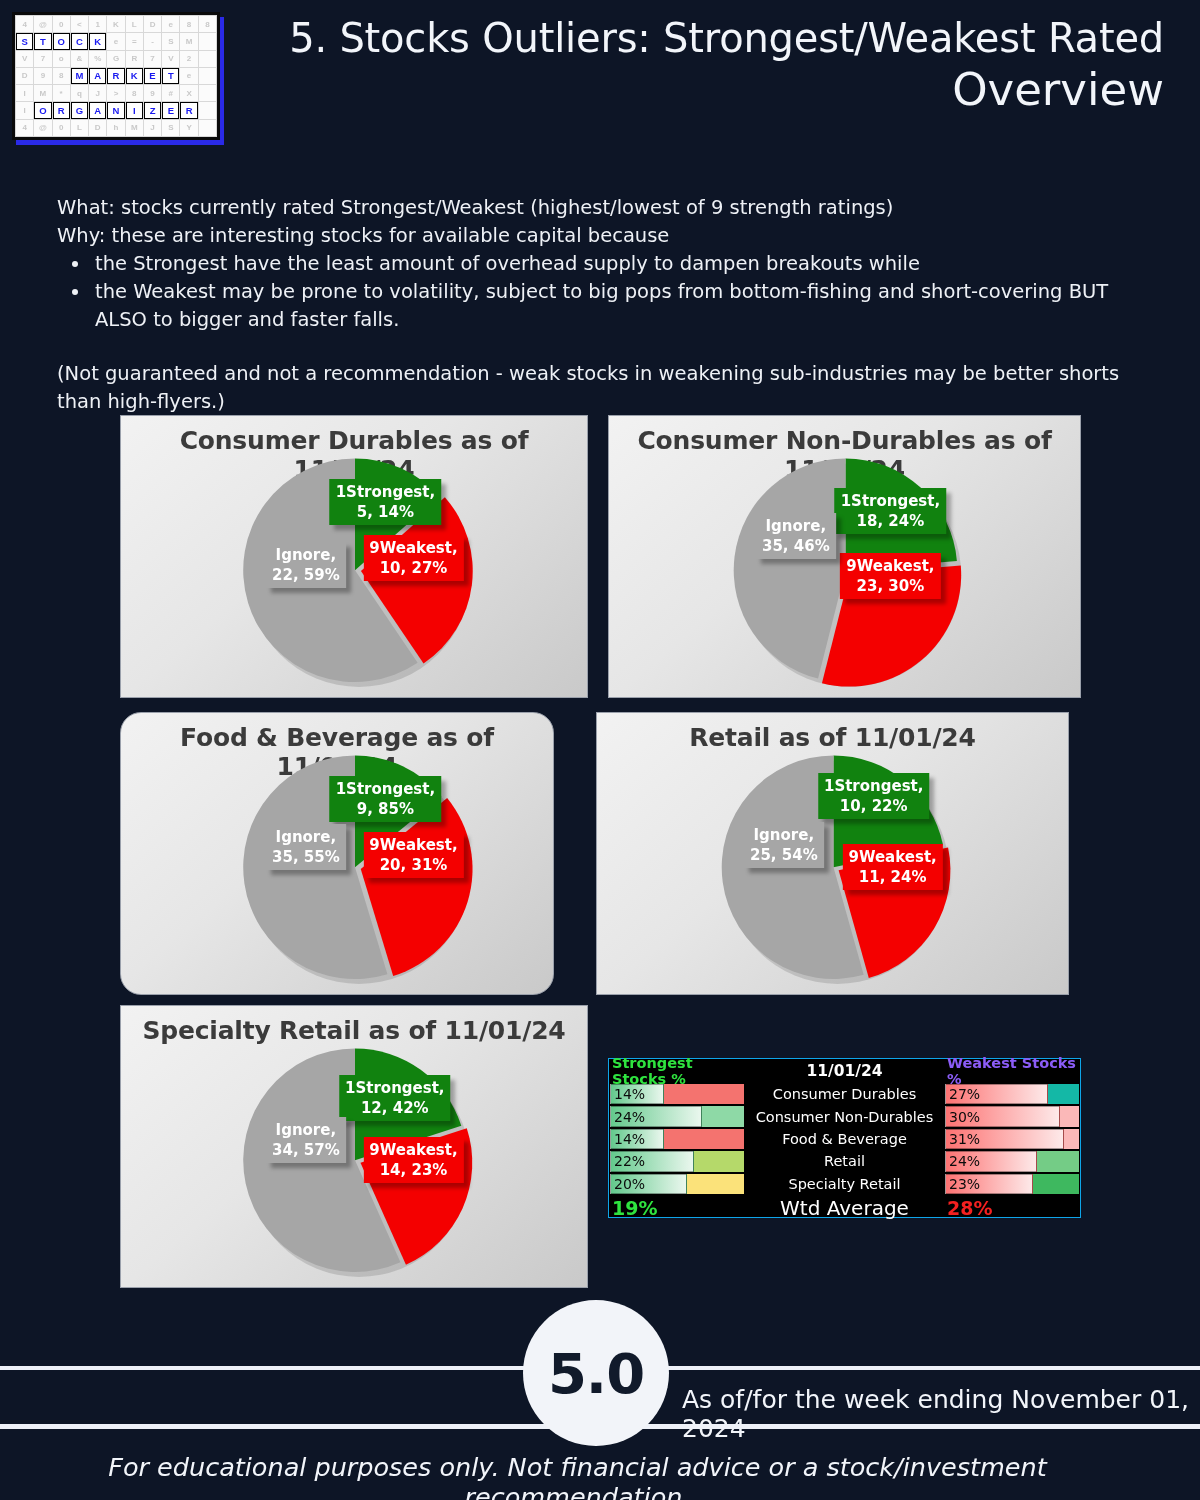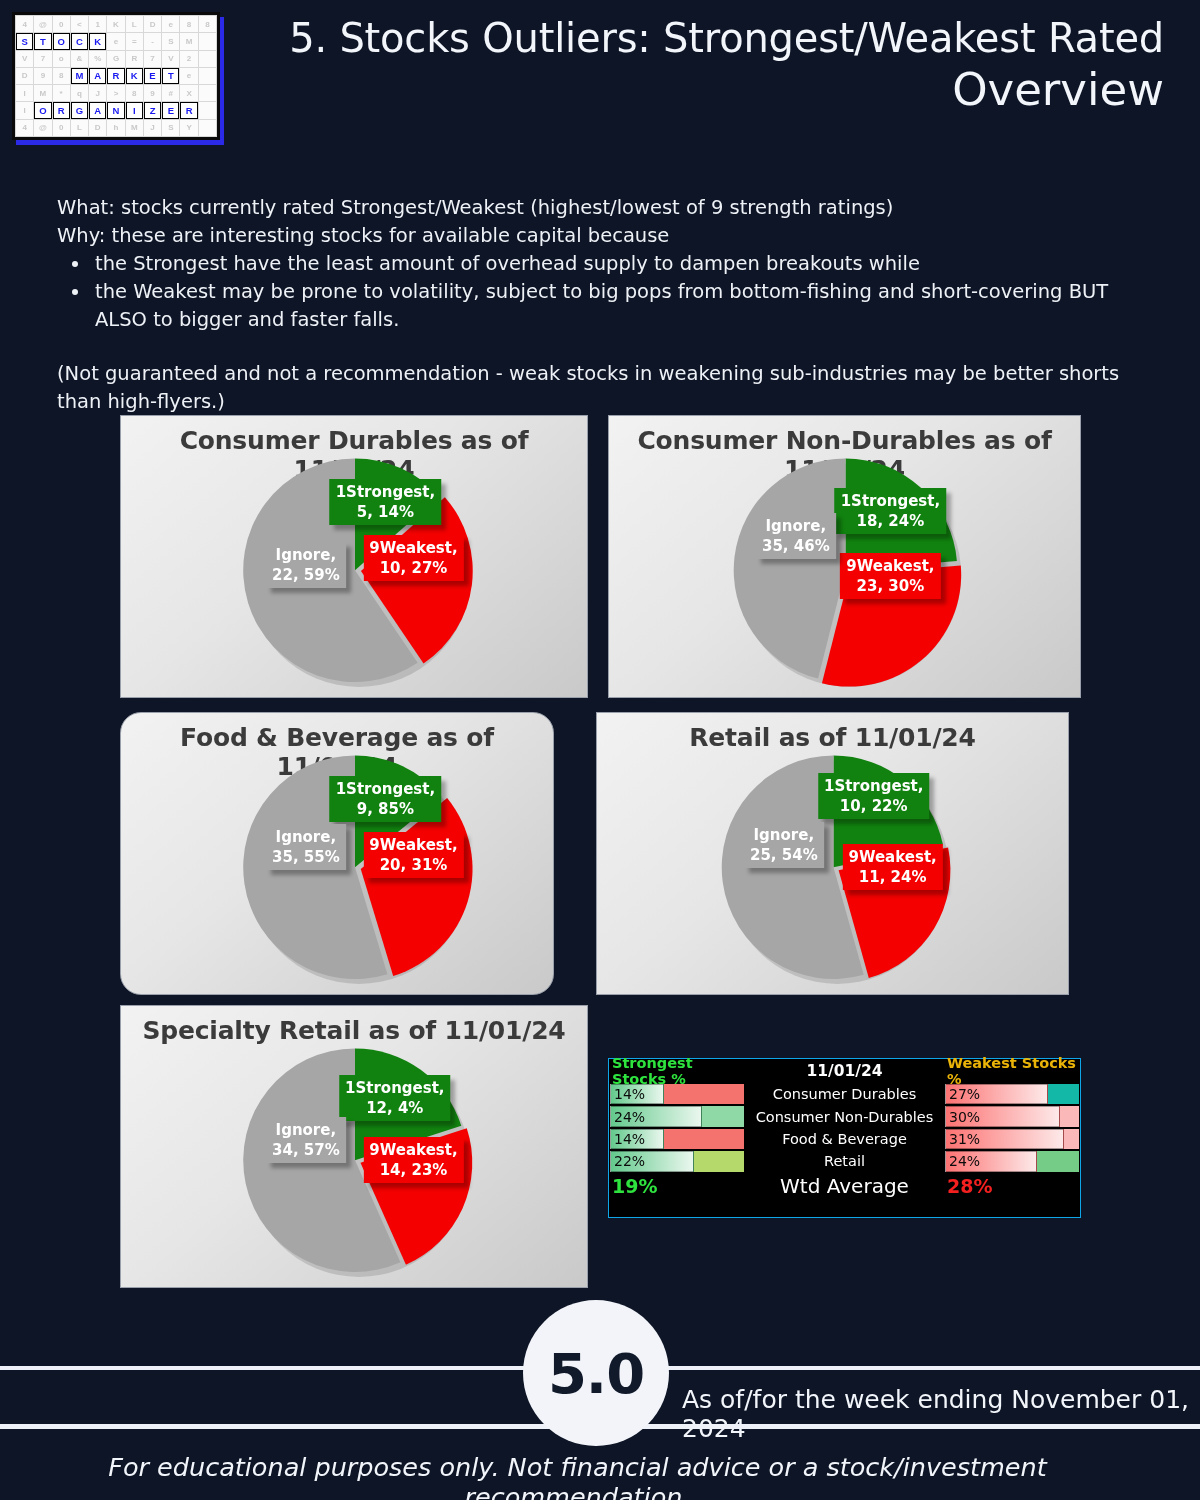--- a/index.html
+++ b/index.html
@@ -108,21 +108,21 @@
 
   .st-left  { width: 136px; position: relative; flex: none; }
   .st-mid   { flex: 1 1 auto; display: flex; align-items: center; justify-content: center; }
   .st-right { width: 136px; position: relative; flex: none; }
 
   .hd-left {
     color: #2fe33f; font-size: 14.5px; font-weight: bold;
     display: flex; align-items: center; padding-left: 3px; height: 100%;
   }
   .hd-right {
-    color: #eab308; font-size: 14.5px; font-weight: bold;
+    color: #8b5cf6; font-size: 14.5px; font-weight: bold;
     display: flex; align-items: center; padding-left: 3px; height: 100%;
   }
   .hd-mid { color: #ffffff; font-size: 15.5px; font-weight: bold; }
 
   .bar-cell { position: absolute; inset: 1px; overflow: hidden; }
   .bar-fill {
     position: absolute; left: 0; top: 0; height: 100%;
     border: 1px solid rgba(0,0,0,0.35);
   }
   .bar-fill.g { background: linear-gradient(90deg, #63c98c 0%, #eaf7ee 100%); }
@@ -369,21 +369,21 @@
     <div class="pie-holder">
       <svg width="468" height="283">
         <circle cx="238" cy="159.235" r="111.78500000000001" fill="rgba(0,0,0,0.13)"></circle>
         <path d="M 234 154.235 L 234 42.45 A 111.78500000000001 111.78500000000001 0 0 1 340.31385267405375 119.69153528379653 Z" fill="#11820f"></path>
         <path d="M 239.48127274585562 156.6754198584548 L 345.79512541990937 122.13195514225131 A 111.78500000000001 111.78500000000001 0 0 1 284.94832839208397 258.796098841033 Z" fill="#f40000"></path>
         <path d="M 234 154.235 L 279.46705564622835 256.3556789825782 A 111.78500000000001 111.78500000000001 0 1 1 233.99999999999997 42.45 Z" fill="#a6a6a6"></path>
       </svg>
     </div>
     <div class="lbl green" style="left: 273.78px; top: 91.975px; transform: translate(-50%, -50%);">
       <div>1Strongest,</div>
-      <div>12, 4%</div>
+      <div>12, 42%</div>
     </div>
     <div class="lbl red" style="left: 292.5px; top: 154.235px; transform: translate(-50%, -50%);">
       <div>9Weakest,</div>
       <div>14, 23%</div>
     </div>
     <div class="lbl gray" style="left: 184.86px; top: 134.425px; transform: translate(-50%, -50%);">
       <div>Ignore,</div>
       <div>34, 57%</div>
     </div>
   </div>
@@ -459,20 +459,37 @@
             <div class="bar-val">22%</div>
           </div>
         </div>
         <div class="st-mid">
           <div class="row-label">Retail</div>
         </div>
         <div class="st-right">
           <div class="bar-cell" style="background: rgb(116, 204, 134);">
             <div class="bar-fill r" style="width: 68.5714%;"></div>
             <div class="bar-val">24%</div>
+          </div>
+        </div>
+      </div>
+      <div class="st-row">
+        <div class="st-left">
+          <div class="bar-cell" style="background: rgb(251, 226, 122);">
+            <div class="bar-fill g" style="width: 57.1429%;"></div>
+            <div class="bar-val">20%</div>
+          </div>
+        </div>
+        <div class="st-mid">
+          <div class="row-label">Specialty Retail</div>
+        </div>
+        <div class="st-right">
+          <div class="bar-cell" style="background: rgb(62, 184, 95);">
+            <div class="bar-fill r" style="width: 65.7143%;"></div>
+            <div class="bar-val">23%</div>
           </div>
         </div>
       </div>
     </div>
   <div class="st-row foot">
     <div class="st-left">
         <div class="ft-left">19%</div>
       </div>
     <div class="st-mid">
         <div class="ft-mid">Wtd Average</div>

